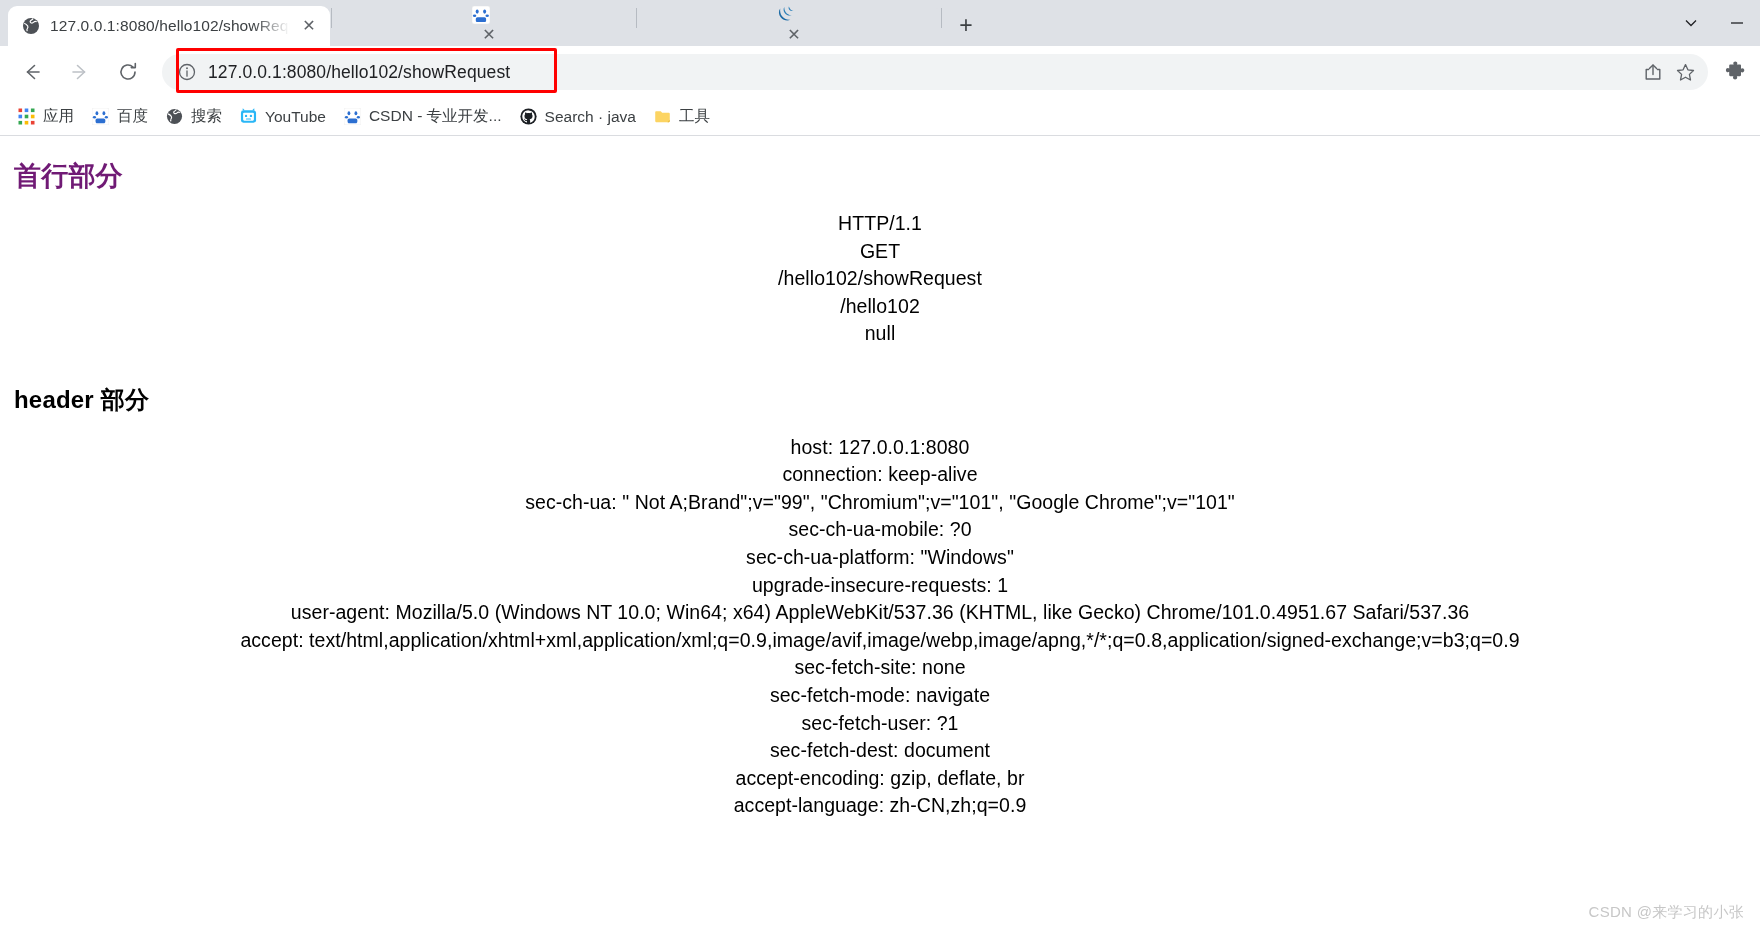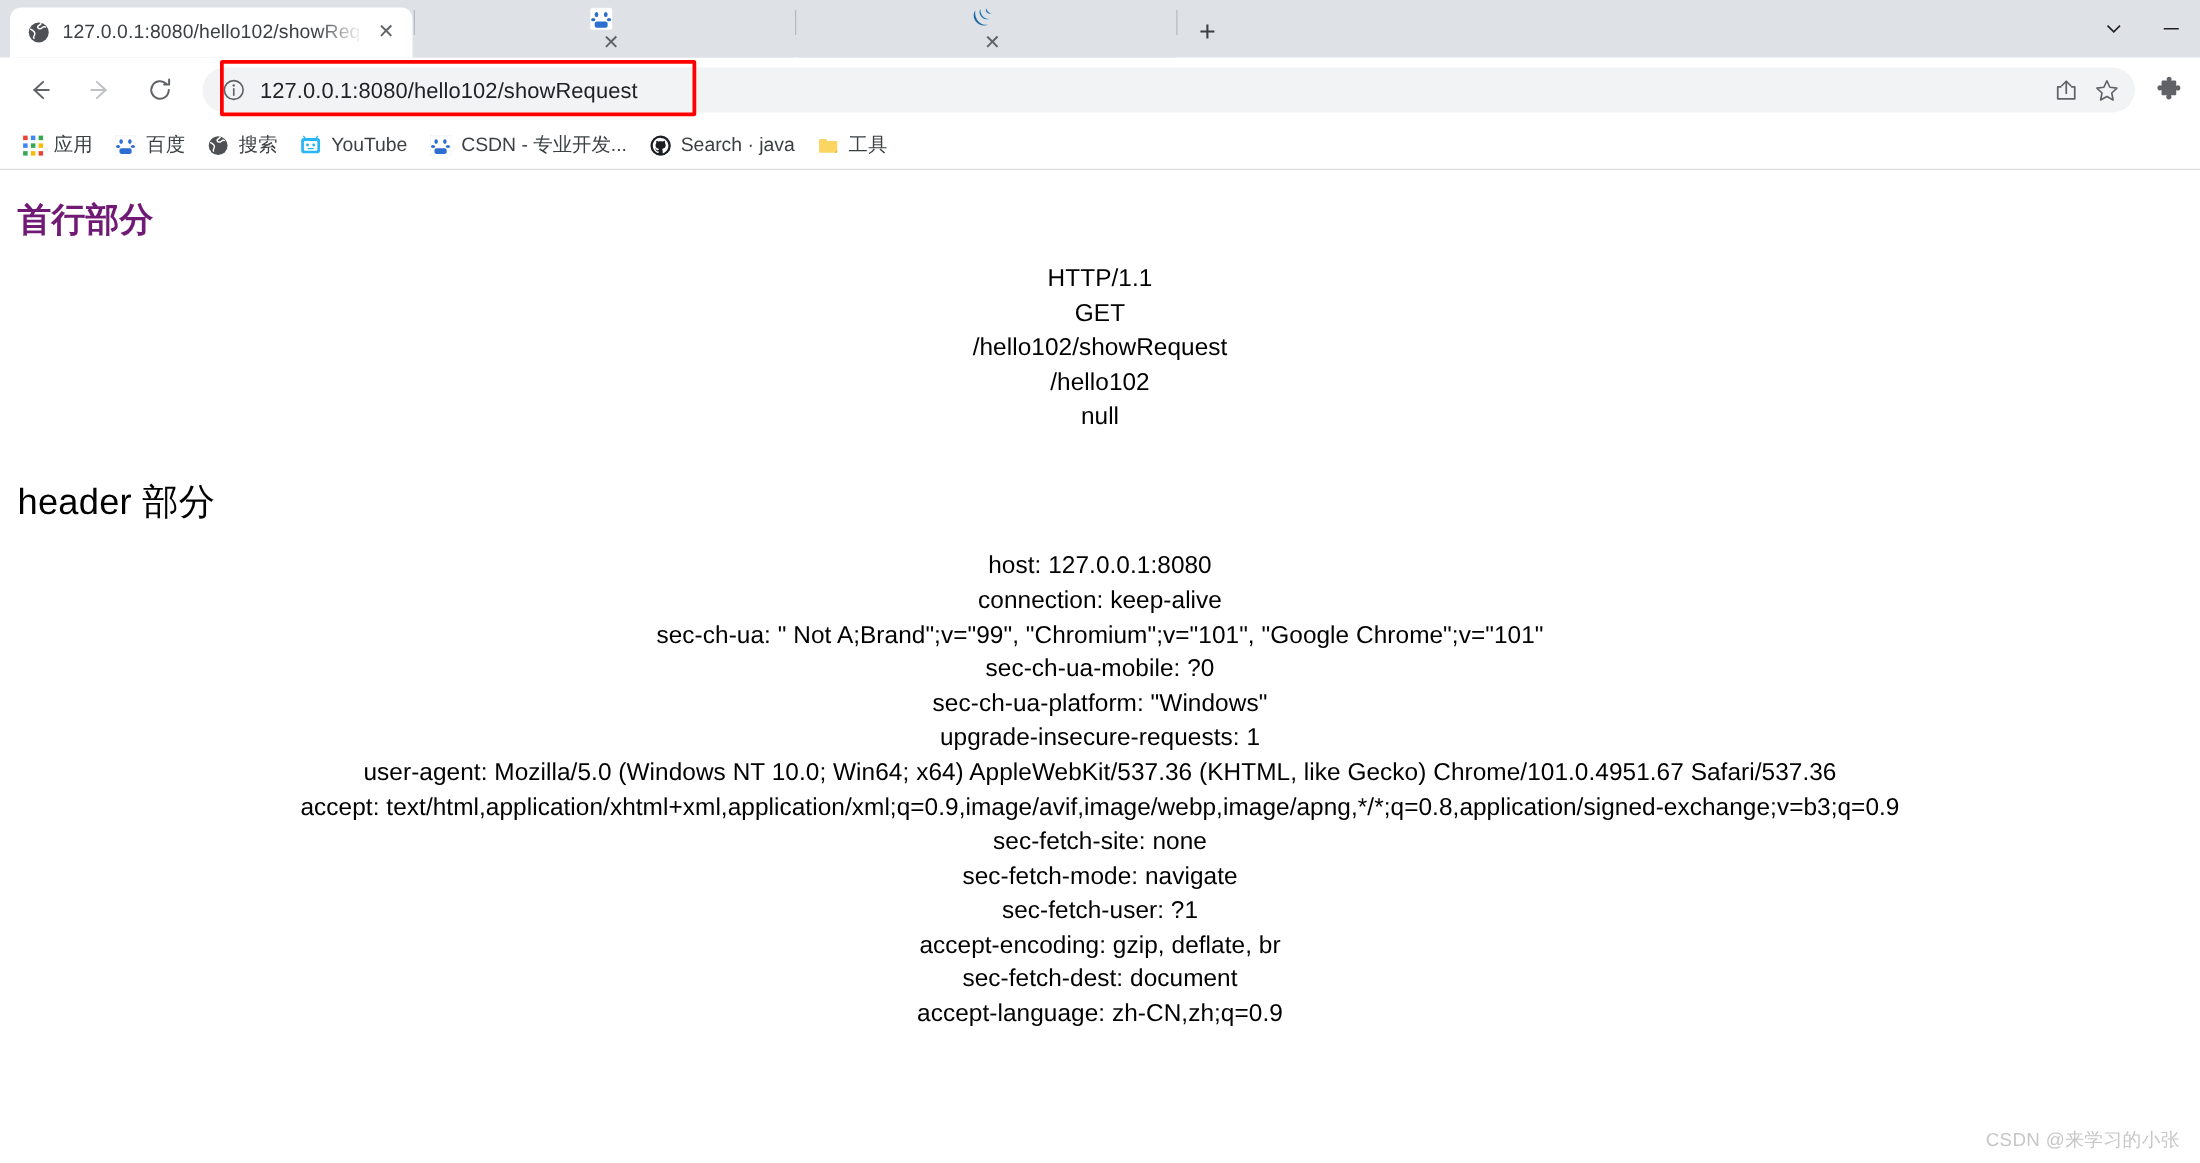--- a/index.html
+++ b/index.html
@@ -204,22 +204,22 @@
   }
   h1.page-h {
     font-size: 27px;
     font-weight: bold;
     color: #701a75;
     margin: 17px 0 18px 0;
     line-height: 1.15;
     letter-spacing: 0.2px;
   }
   h1.page-h2 {
-    font-size: 29px;
-    font-weight: normal;
+    font-size: 24px;
+    font-weight: bold;
     color: #000000;
     margin: 38px 0 20px 0;
     line-height: 1.15;
     letter-spacing: 0.2px;
   }
   .lines { margin: 0; text-align: center; }
   .line {
     font-size: 19.5px;
     color: #000000;
     line-height: 27.6px;
@@ -470,20 +470,20 @@
       <div class="line">connection: keep-alive</div>
       <div class="line">sec-ch-ua: " Not A;Brand";v="99", "Chromium";v="101", "Google Chrome";v="101"</div>
       <div class="line">sec-ch-ua-mobile: ?0</div>
       <div class="line">sec-ch-ua-platform: "Windows"</div>
       <div class="line">upgrade-insecure-requests: 1</div>
       <div class="line">user-agent: Mozilla/5.0 (Windows NT 10.0; Win64; x64) AppleWebKit/537.36 (KHTML, like Gecko) Chrome/101.0.4951.67 Safari/537.36</div>
       <div class="line">accept: text/html,application/xhtml+xml,application/xml;q=0.9,image/avif,image/webp,image/apng,*/*;q=0.8,application/signed-exchange;v=b3;q=0.9</div>
       <div class="line">sec-fetch-site: none</div>
       <div class="line">sec-fetch-mode: navigate</div>
       <div class="line">sec-fetch-user: ?1</div>
+      <div class="line">sec-fetch-dest: document</div>
       <div class="line">accept-encoding: gzip, deflate, br</div>
-      <div class="line">sec-fetch-dest: document</div>
       <div class="line">accept-language: zh-CN,zh;q=0.9</div>
     </div>
   </div>
 
   <div class="watermark">CSDN @来学习的小张</div>
 </div>
 
 </body></html>

